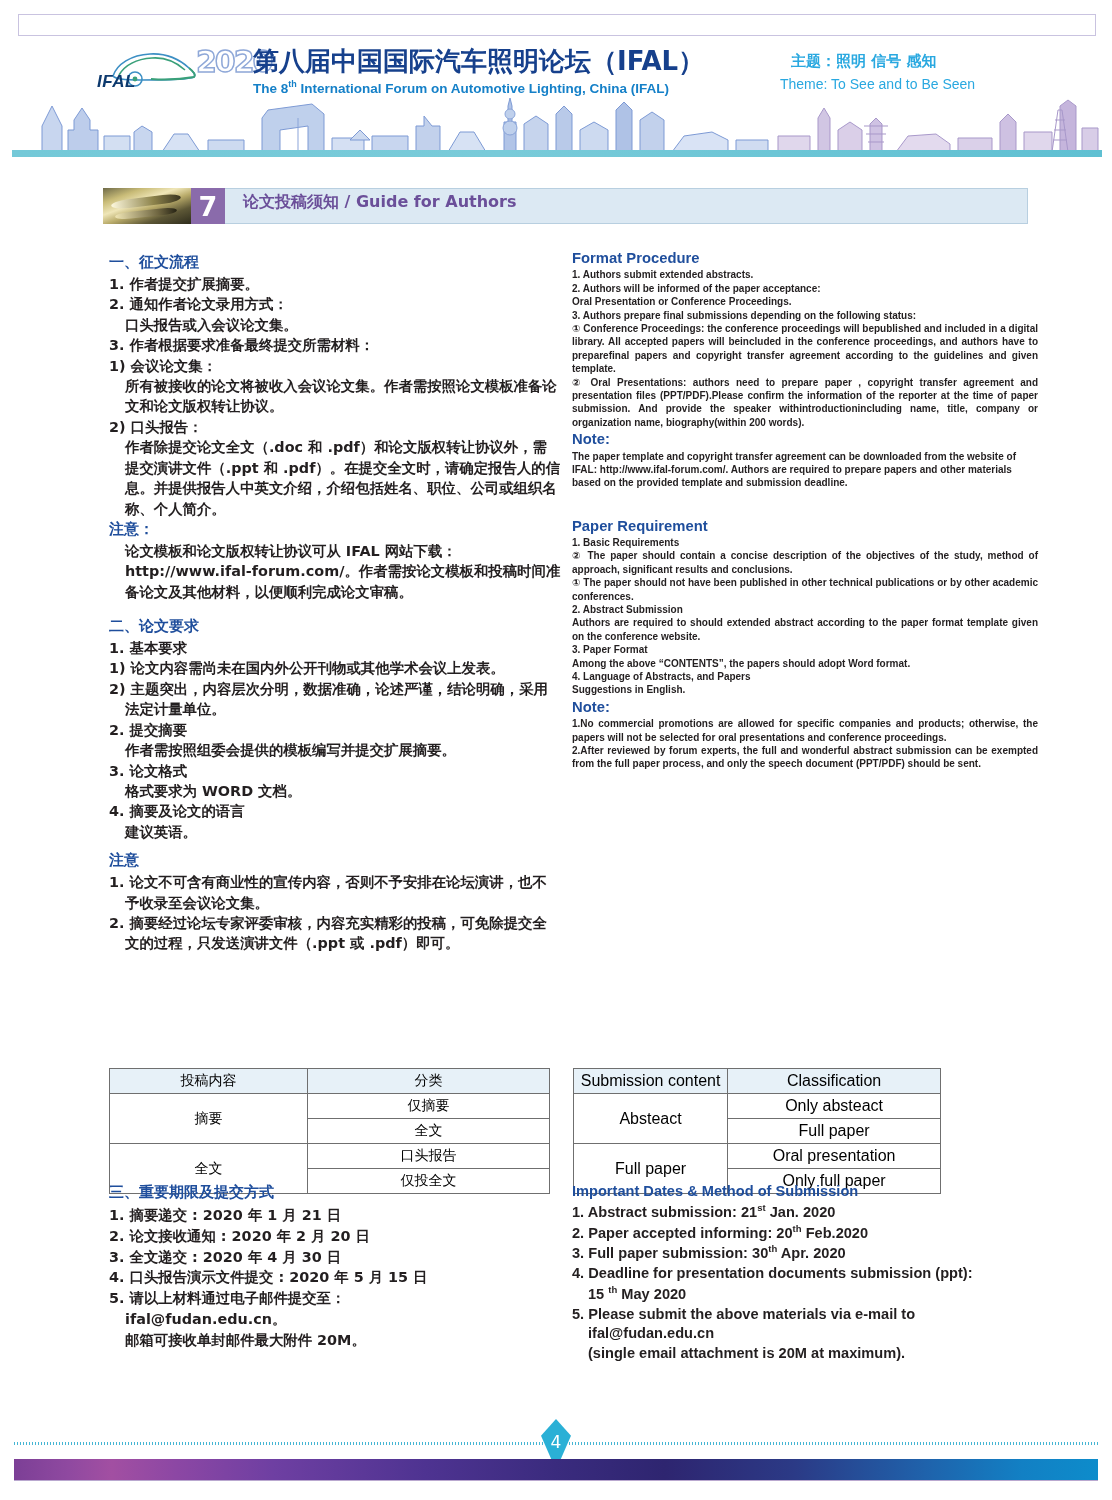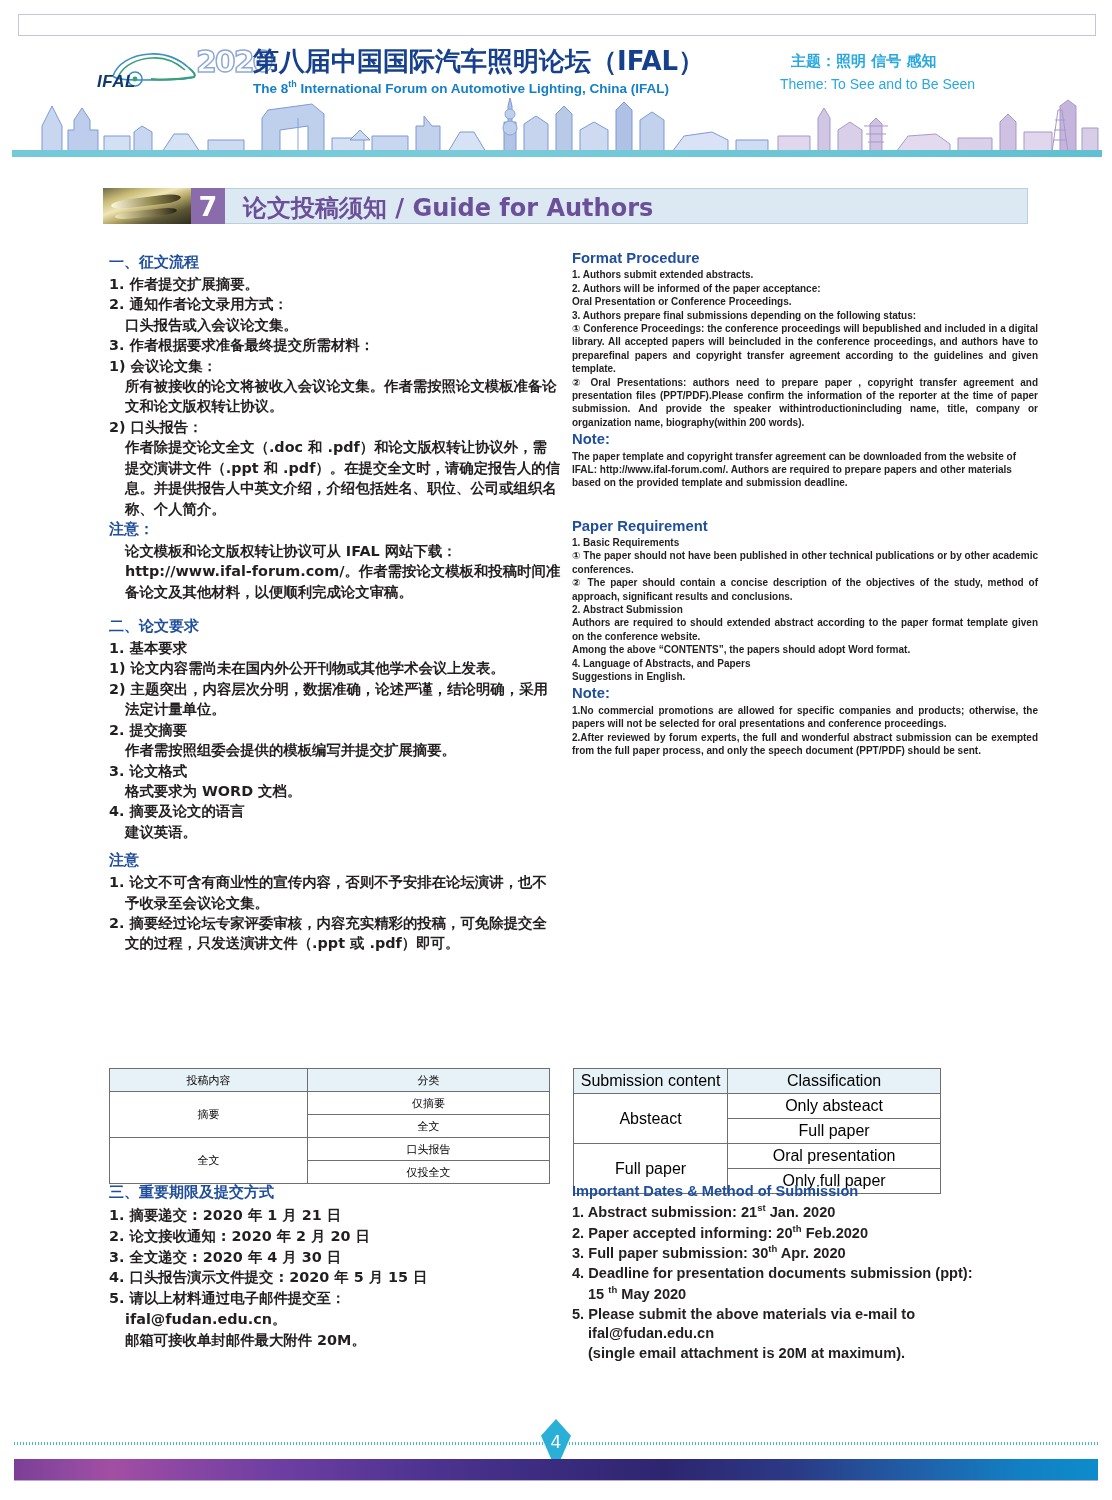--- a/index.html
+++ b/index.html
@@ -111,21 +111,21 @@
     position: absolute; left: 191px; top: 188px;
     width: 34px; height: 36px;
     background: #8a6bab;
     color: #ffffff; font-family: "DejaVu Sans", sans-serif;
     font-weight: 700; font-size: 27px;
     display: flex; align-items: center; justify-content: center;
   }
   .sect-title {
     position: absolute; left: 243px; top: 192px;
     font-family: "DejaVu Sans", sans-serif;
-    font-weight: 600; font-size: 24px; color: #6b4f99;
+    font-weight: 600; font-size: 16px; color: #6b4f99;
     white-space: nowrap;
   }
 
   
   .col {
     position: absolute; top: 248px;
     font-size: 14.6px;
     line-height: 1.38;
     color: #231f20;
   }
@@ -161,21 +161,21 @@
     text-align: center;
     padding: 3px 2px;
     font-weight: 400;
   }
   table.tbl th {
     background: #e7f1f8;
   }
   .tbl-left  { position: absolute; left: 109px; top: 1058px; width: 441px; }
   .tbl-right { position: absolute; left: 573px; top: 1058px; width: 368px; }
   .tbl-left table td, .tbl-left table th {
-    font-family: "DejaVu Sans", sans-serif; font-size: 11px; height: 23px;
+    font-family: "DejaVu Sans", sans-serif; font-size: 14px; height: 23px;
   }
   .tbl-right table td, .tbl-right table th {
     font-family: "Liberation Sans", sans-serif; font-size: 16px; height: 23px;
   }
 
   
   .bot-left  { position: absolute; left: 109px; top: 1182px; width: 452px;
                font-family: "DejaVu Sans", sans-serif; font-size: 14.4px;
                font-weight: 700; line-height: 1.45; color: #231f20; }
   .bot-right { position: absolute; left: 572px; top: 1182px; width: 466px;
@@ -326,24 +326,25 @@
   <div class="p">2. Authors will be informed of the paper acceptance:</div>
   <div class="p">Oral Presentation or Conference Proceedings.</div>
   <div class="p">3. Authors prepare final submissions depending on the following status:</div>
   <div class="p jt">① Conference Proceedings: the conference proceedings will bepublished and included in a digital library. All accepted papers will beincluded in the conference proceedings, and authors have to preparefinal papers and copyright transfer agreement according to the guidelines and given template.</div>
   <div class="p jt">② Oral Presentations: authors need to prepare paper , copyright transfer agreement and presentation files (PPT/PDF).Please confirm the information of the reporter at the time of paper submission. And provide the speaker withintroductionincluding name, title, company or organization name, biography(within 200 words).</div>
   <div class="note-hd">Note:</div>
   <div class="p">The paper template and copyright transfer agreement can be downloaded from the website of IFAL: http://www.ifal-forum.com/. Authors are required to prepare papers and other materials based on the provided template and submission deadline.</div>
 
   <div class="hd-en">Paper Requirement</div>
   <div class="p">1. Basic Requirements</div>
+  <div class="p jt">② The paper should contain a concise description of the objectives of the study, method of approach, significant results and conclusions.</div>
   <div class="p jt">① The paper should not have been published in other technical publications or by other academic conferences.</div>
-  <div class="p jt">② The paper should contain a concise description of the objectives of the study, method of approach, significant results and conclusions.</div>
   <div class="p">2. Abstract Submission</div>
   <div class="p jt">Authors are required to should extended abstract according to the paper format template given on the conference website.</div>
+  <div class="p">3. Paper Format</div>
   <div class="p jt">Among the above “CONTENTS”, the papers should adopt Word format.</div>
   <div class="p">4. Language of Abstracts, and Papers</div>
   <div class="p">Suggestions in English.</div>
   <div class="note-hd">Note:</div>
   <div class="p jt">1.No commercial promotions are allowed for specific companies and products; otherwise, the papers will not be selected for oral presentations and conference proceedings.</div>
   <div class="p jt">2.After reviewed by forum experts, the full and wonderful abstract submission can be exempted from the full paper process, and only the speech document (PPT/PDF) should be sent.</div>
 </div>
 
 <div class="tbl-left">
   <table class="tbl">

